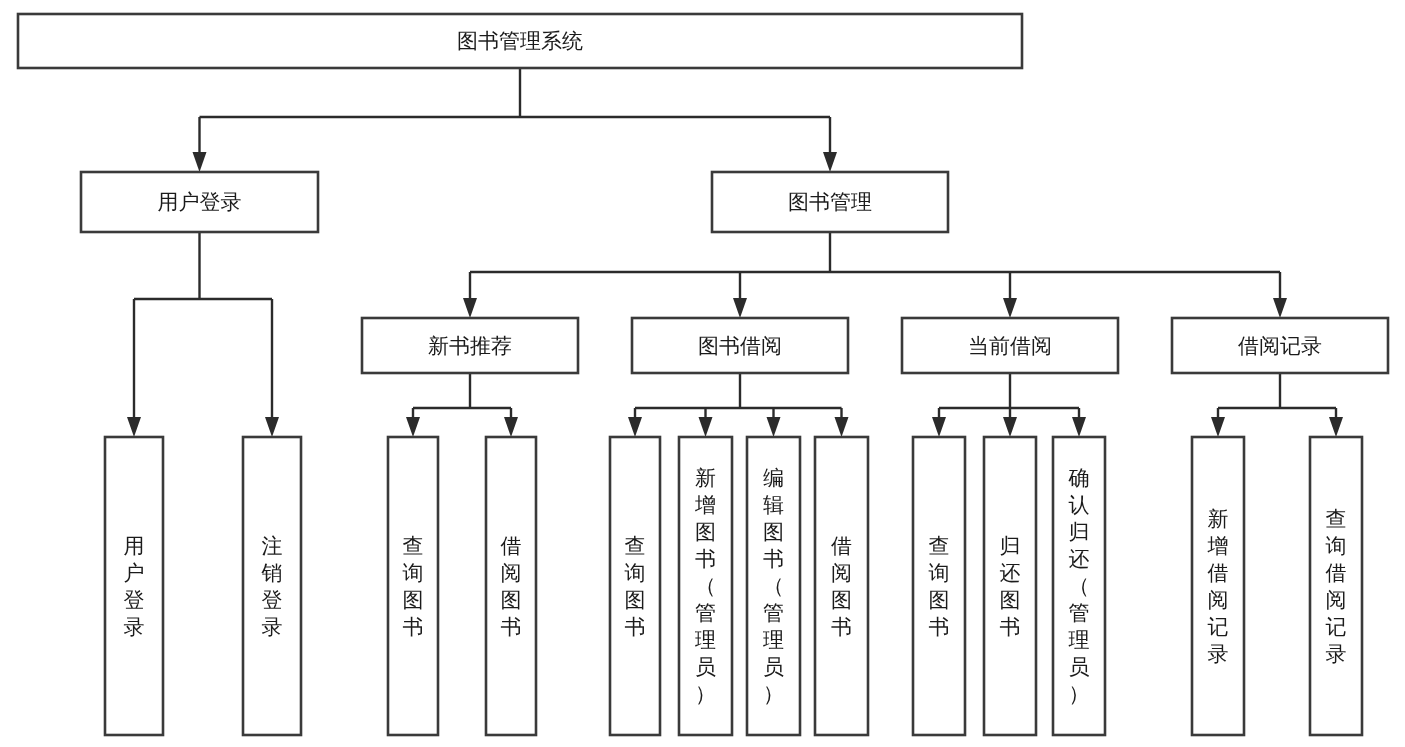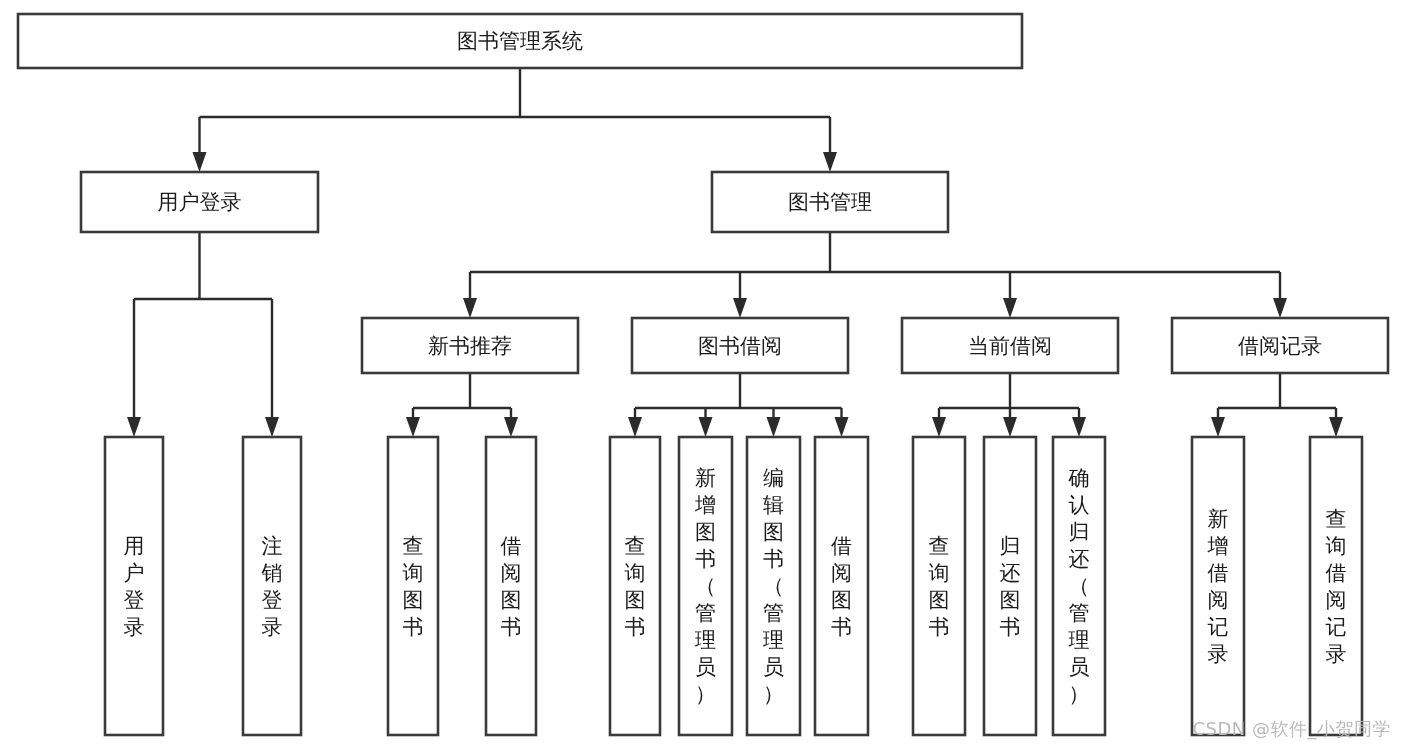--- a/index.html
+++ b/index.html
@@ -207,14 +207,13 @@
           <rect x="1192" y="437" width="52" height="298" class="node-box"></rect>
           <text x="1218" y="525.5" class="leaf-label"><tspan x="1218" dy="0">新</tspan><tspan x="1218" dy="27">增</tspan><tspan x="1218" dy="27">借</tspan><tspan x="1218" dy="27">阅</tspan><tspan x="1218" dy="27">记</tspan><tspan x="1218" dy="27">录</tspan></text>
         </g>
         <g>
           <rect x="1310" y="437" width="52" height="298" class="node-box"></rect>
           <text x="1336" y="525.5" class="leaf-label"><tspan x="1336" dy="0">查</tspan><tspan x="1336" dy="27">询</tspan><tspan x="1336" dy="27">借</tspan><tspan x="1336" dy="27">阅</tspan><tspan x="1336" dy="27">记</tspan><tspan x="1336" dy="27">录</tspan></text>
         </g>
       </g>
   </svg>
 
-  <div class="watermark">CSDN @软件_小贺同学</div>
 </div>
 
 </body></html>

